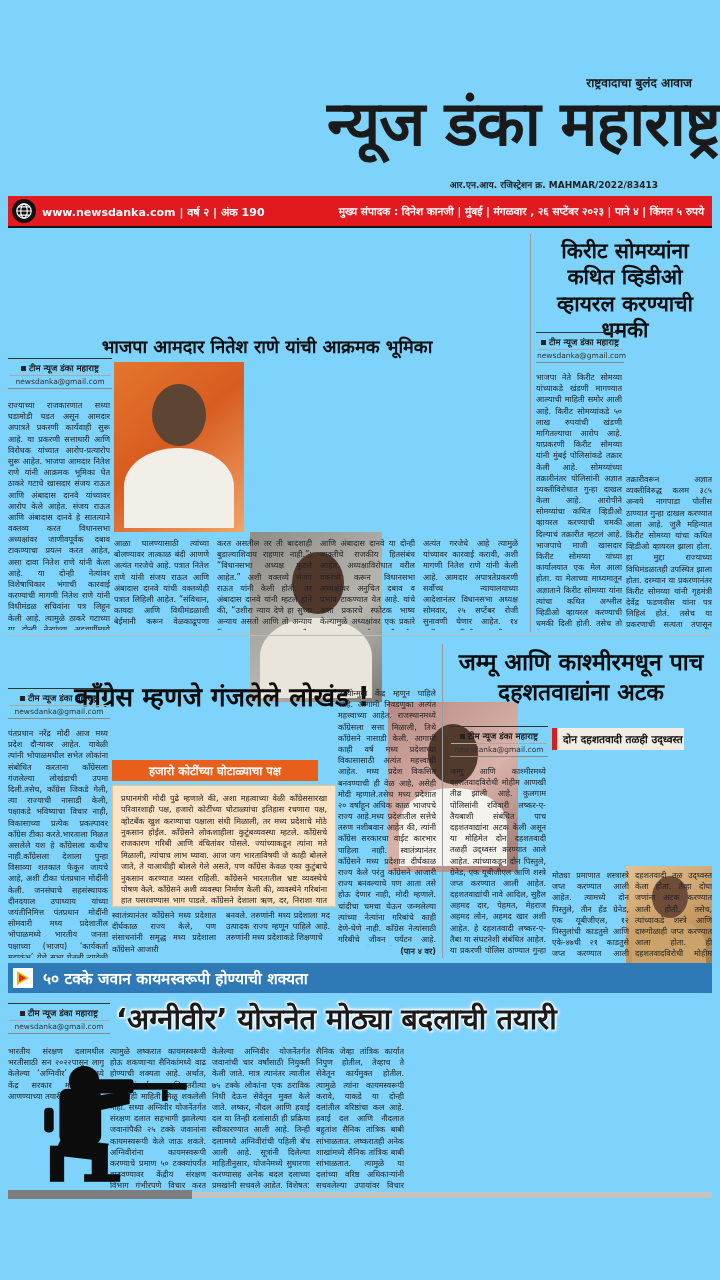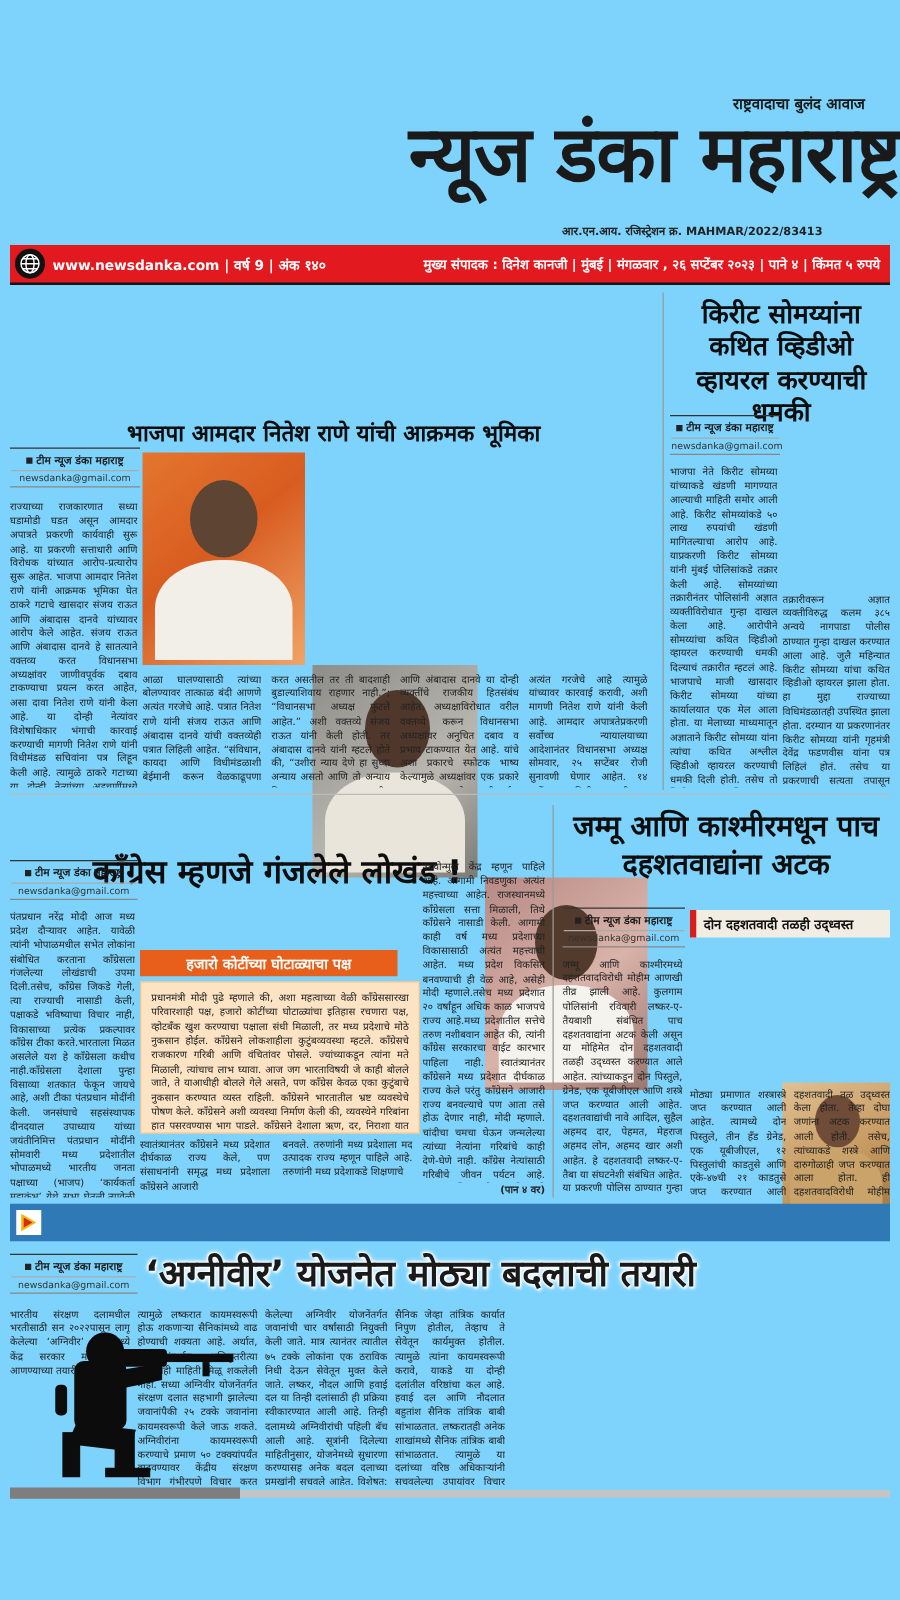--- a/index.html
+++ b/index.html
@@ -70,21 +70,21 @@
     <div class="left">
       <span class="globe">
         <svg width="18" height="18" viewBox="0 0 20 20">
             <g fill="none" stroke="#fff" stroke-width="1.3">
           <circle cx="10" cy="10" r="8"></circle>
               <ellipse cx="10" cy="10" rx="3.6" ry="8"></ellipse>
           <path d="M2 10h16M3.2 5.5h13.6M3.2 14.5h13.6"></path>
             </g>
           </svg>
       </span>
-      <span>www.newsdanka.com | वर्ष 9 | अंक १४०</span>
+      <span>www.newsdanka.com | वर्ष २ | अंक 190</span>
     </div>
     <div class="right">मुख्य संपादक : दिनेश कानजी | मुंबई | मंगळवार , २६ सप्टेंबर २०२३ | पाने ४ | किंमत ५ रुपये</div>
   </div>
 
   <div class="abs headline" style="left:8px;top:334px;width:518px;font-size:18px;">भाजपा आमदार नितेश राणे यांची आक्रमक भूमिका</div>
 
   <div class="abs byline" style="left:8px;top:358px;width:102px;">
     <div class="team"><span class="sq"></span><span>टीम न्यूज डंका महाराष्ट्र</span></div>
     <div class="mail">newsdanka@gmail.com</div>
   </div>
@@ -140,35 +140,36 @@
 
   <div class="abs vline" style="left:442px;top:644px;height:314px;"></div>
 
   <div class="abs headline" style="left:450px;top:648px;width:262px;font-size:23px;line-height:1.3;">जम्मू आणि काश्मीरमधून पाच दहशतवाद्यांना अटक</div>
   <div class="abs byline" style="left:450px;top:726px;width:96px;">
     <div class="team"><span class="sq"></span><span>टीम न्यूज डंका महाराष्ट्र</span></div>
     <div class="mail">newsdanka@gmail.com</div>
   </div>
   <div class="abs bodytxt" style="left:450px;top:766px;width:96px;height:192px;">जम्मू आणि काश्मीरमध्ये दहशतवादविरोधी मोहीम आणखी तीव्र झाली आहे. कुलगाम पोलिसांनी रविवारी लष्कर-ए-तैयबाशी संबंधित पाच दहशतवाद्यांना अटक केली असून या मोहिमेत दोन दहशतवादी तळही उद्ध्वस्त करण्यात आले आहेत. त्यांच्याकडून दोन पिस्तुले, ग्रेनेड, एक यूबीजीएल आणि शस्त्रे जप्त करण्यात आली आहेत. दहशतवाद्यांची नावे आदिल, सुहैल अहमद दार, पेहमत, मेहराज अहमद लोन, अहमद खार अशी आहेत. हे दहशतवादी लष्कर-ए-तैबा या संघटनेशी संबंधित आहेत. या प्रकरणी पोलिस ठाण्यात गुन्हा दाखल करण्यात आला असून आणखी तपास सुरू आहे. या दहशतवाद्यांकडून</div>
 
-  <div class="abs kash-cap" style="left:552px;top:728px;width:160px;height:22px;">
+  <div class="abs kash-cap" style="left:552px;top:728px;width:132px;height:22px;">
     <span class="redsq"></span>
     <span>दोन दहशतवादी तळही उद्ध्वस्त</span>
   </div>
 
   <div class="abs bodytxt" style="left:552px;top:870px;width:77px;height:88px;">मोठ्या प्रमाणात शस्त्रास्त्रे जप्त करण्यात आली आहेत. त्यामध्ये दोन पिस्तुले, तीन हँड ग्रेनेड, एक यूबीजीएल, १२ पिस्तुलांची काडतुसे आणि एके-४७ची २१ काडतुसे जप्त करण्यात आली आहेत. पोलिसांनी महिनाभरापूर्वीच उत्तर काश्मीरमधील बारामुला येथील</div>
   <div class="abs bodytxt" style="left:635px;top:870px;width:77px;height:88px;">दहशतवादी तळ उद्ध्वस्त केला होता. तेव्हा दोघा जणांना अटक करण्यात आली होती. तसेच, त्यांच्याकडे शस्त्रे आणि दारुगोळाही जप्त करण्यात आला होता. ही दहशतवादविरोधी मोहीम २६ आसाम रायफल्स आणि केंद्रीय राखीव पोलिस दल यांनी संयुक्तपणे राबवली होती.</div>
 
   <div class="abs blueband">
     <span class="arrowbox">
       <svg width="16" height="16" viewBox="0 0 16 16">
         <polygon points="2,1 14,8 2,15" fill="#f2b705"></polygon>
         <polygon points="4,4 11,8 4,12" fill="#d42b1e"></polygon>
       </svg>
     </span>
+    <span class="txt">५० टक्के जवान कायमस्वरूपी होण्याची शक्यता</span>
   </div>
 
   <div class="abs byline" style="left:8px;top:1003px;width:100px;">
     <div class="team"><span class="sq"></span><span>टीम न्यूज डंका महाराष्ट्र</span></div>
     <div class="mail">newsdanka@gmail.com</div>
   </div>
 
   <div class="abs ag-headline" style="left:116px;top:998px;width:545px;">‘अग्नीवीर’ योजनेत मोठ्या बदलाची तयारी</div>
 
   <div class="abs bodytxt" style="left:8px;top:1046px;width:96px;height:142px;">भारतीय संरक्षण दलामधील भरतीसाठी सन २०२२पासून लागू केलेल्या ‘अग्निवीर’ योजनेमध्ये केंद्र सरकार मोठे बदल आणण्याच्या तयारीत आहे.</div>

